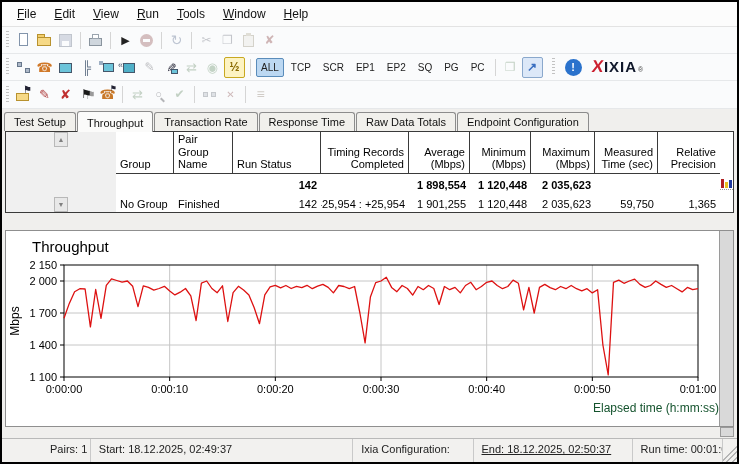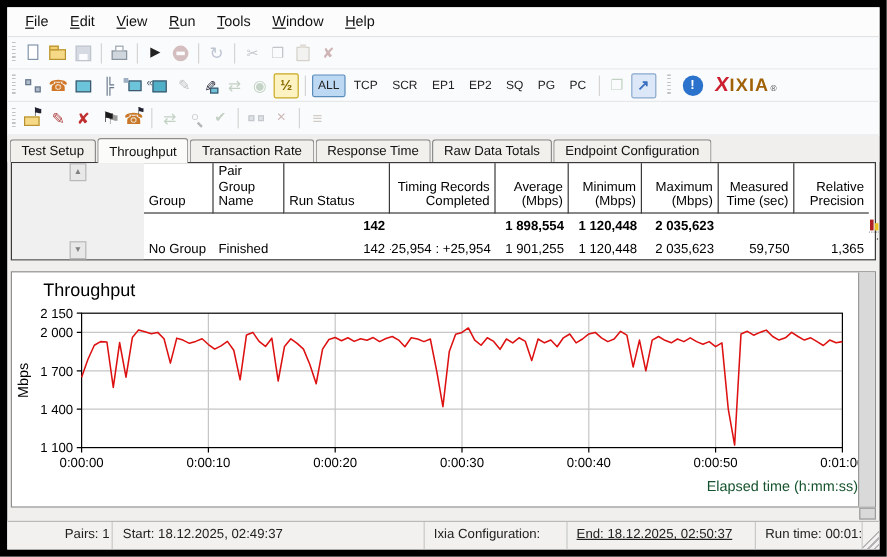--- a/index.html
+++ b/index.html
@@ -1,16 +1,16 @@
 <!DOCTYPE html>
 <html><head>
 <meta charset="utf-8">
 <style>
   html,body{margin:0;padding:0;background:#cfcfcf;font-family:"Liberation Sans",sans-serif;}
-  .window{width:739px;height:464px;border:6px solid #000000;background:#f0efed;box-sizing:border-box;
+  .window{width:739px;height:464px;border:2px solid #000000;background:#f0efed;box-sizing:border-box;
           display:flex;flex-direction:column;overflow:hidden;position:relative;}
   
   .menubar{height:24px;background:#fcfcfc;border-bottom:1px solid #e3e3e3;display:flex;align-items:center;
            font-size:12px;color:#111;padding-left:6px;flex:0 0 auto;}
   .mitem{padding:3px 9px;cursor:default;}
   
   .tbar{height:26px;background:#fafbfc;border-bottom:1px solid #e6e8ea;display:flex;align-items:center;
         padding-left:3px;flex:0 0 auto;}
   .grip{width:3px;height:18px;margin:0 4px 0 1px;
         background:repeating-linear-gradient(to bottom,#c2c2c2 0 1px,transparent 1px 3px);}
@@ -73,21 +73,21 @@
   .icon-link-pairs::after{content:"";position:absolute;right:3px;top:7px;width:5px;height:5px;background:#aeb9c9;border:1px solid #68788c;}
   .icon-unlink-pairs::before{content:"\2715";color:#c04040;font-size:10px;}
   .icon-group-stack::before{content:"\2261";color:#a08060;font-size:14px;}
   
   .viewbtn{font-size:10px;padding:3px 4px;margin:0 1px;color:#222;border:1px solid transparent;border-radius:2px;cursor:default;}
   .viewbtn.sel{background:#bcd8f2;border-color:#5a8cba;}
   .info-btn{width:17px;height:17px;border-radius:50%;background:#2a72cc;color:#fff;display:inline-flex;
             align-items:center;justify-content:center;font-size:11px;font-weight:bold;margin:0 6px;}
   .logo{display:inline-flex;align-items:baseline;margin-left:4px;}
   .logo-x{color:#cc2030;font-weight:bold;font-size:17px;transform:skewX(-8deg);margin-right:1px;}
-  .logo-text{color:#a16207;font-weight:bold;font-size:15px;letter-spacing:1px;}
+  .logo-text{color:#0f172a;font-weight:bold;font-size:15px;letter-spacing:1px;}
   .logo-reg{font-size:7px;color:#444;margin-left:1px;}
   
   .tabstrip{height:22px;display:flex;align-items:flex-end;padding-left:2px;flex:0 0 auto;background:#f0efed;}
   .tab{font-size:11px;color:#111;background:#f1f0ec;border:1px solid #8c8c8c;border-bottom:none;
        border-radius:3px 3px 0 0;padding:3px 9px 3px;margin-right:1px;white-space:nowrap;}
   .tab.active{background:#fbfbfa;padding-top:5px;font-weight:normal;position:relative;z-index:2;margin-bottom:-1px;}
   
   .tablewrap{margin:0 3px;border:1px solid #3a3a3a;background:#fff;flex:0 0 auto;position:relative;}
   .tgrid{display:grid;grid-template-columns:110px 58px 59px 88px 88px 61px 61px 64px 63px 62px 14px;
          font-size:11px;color:#000;}

